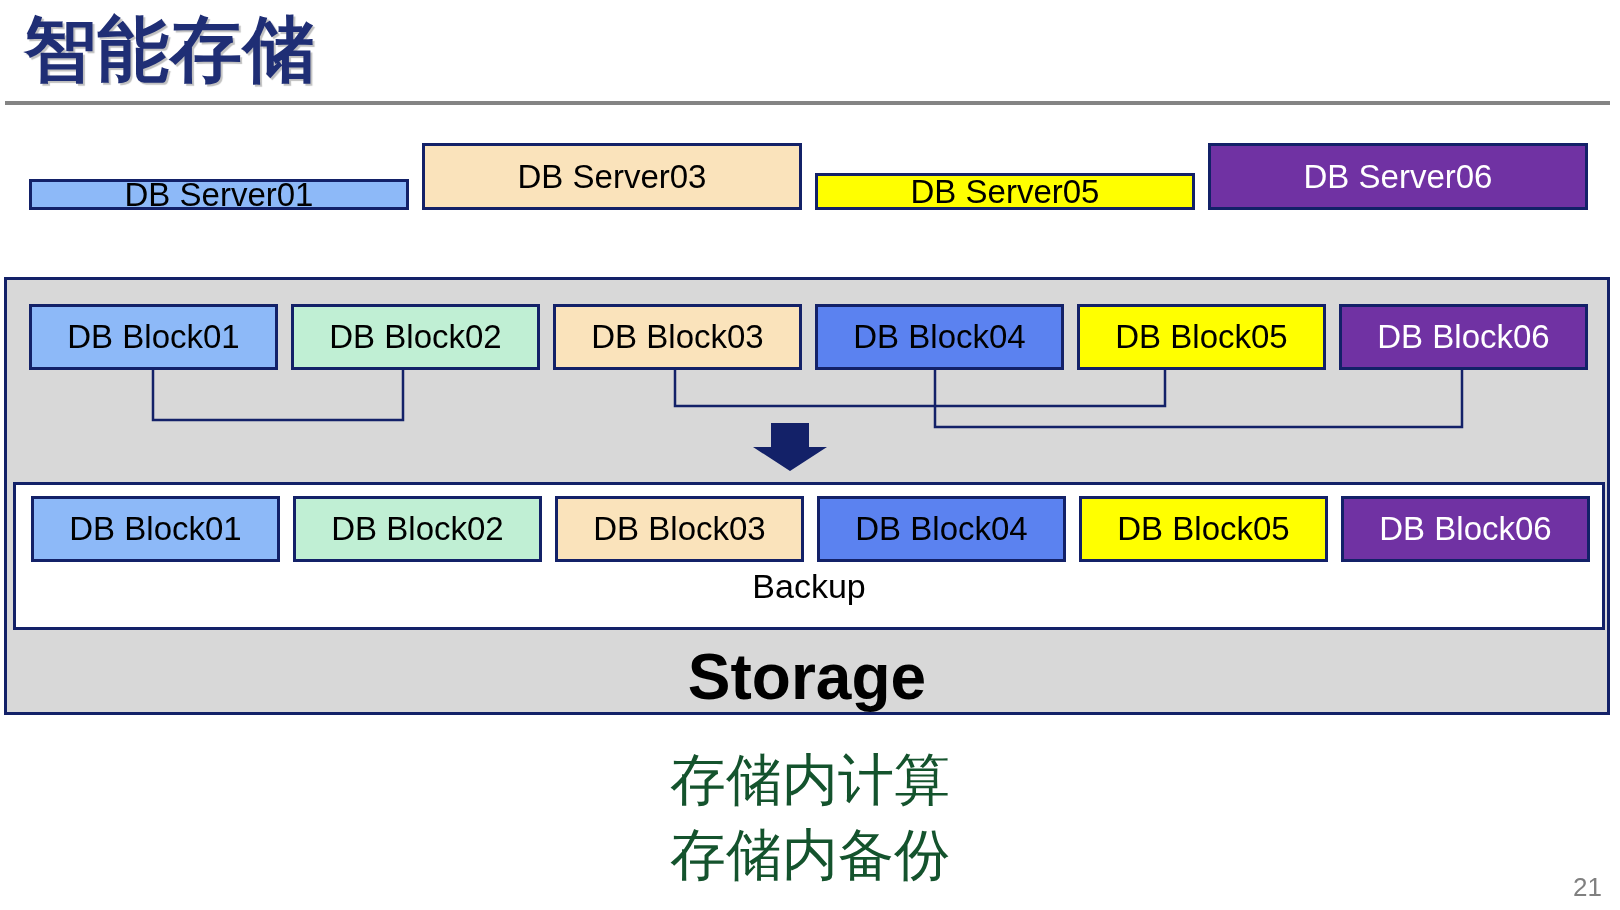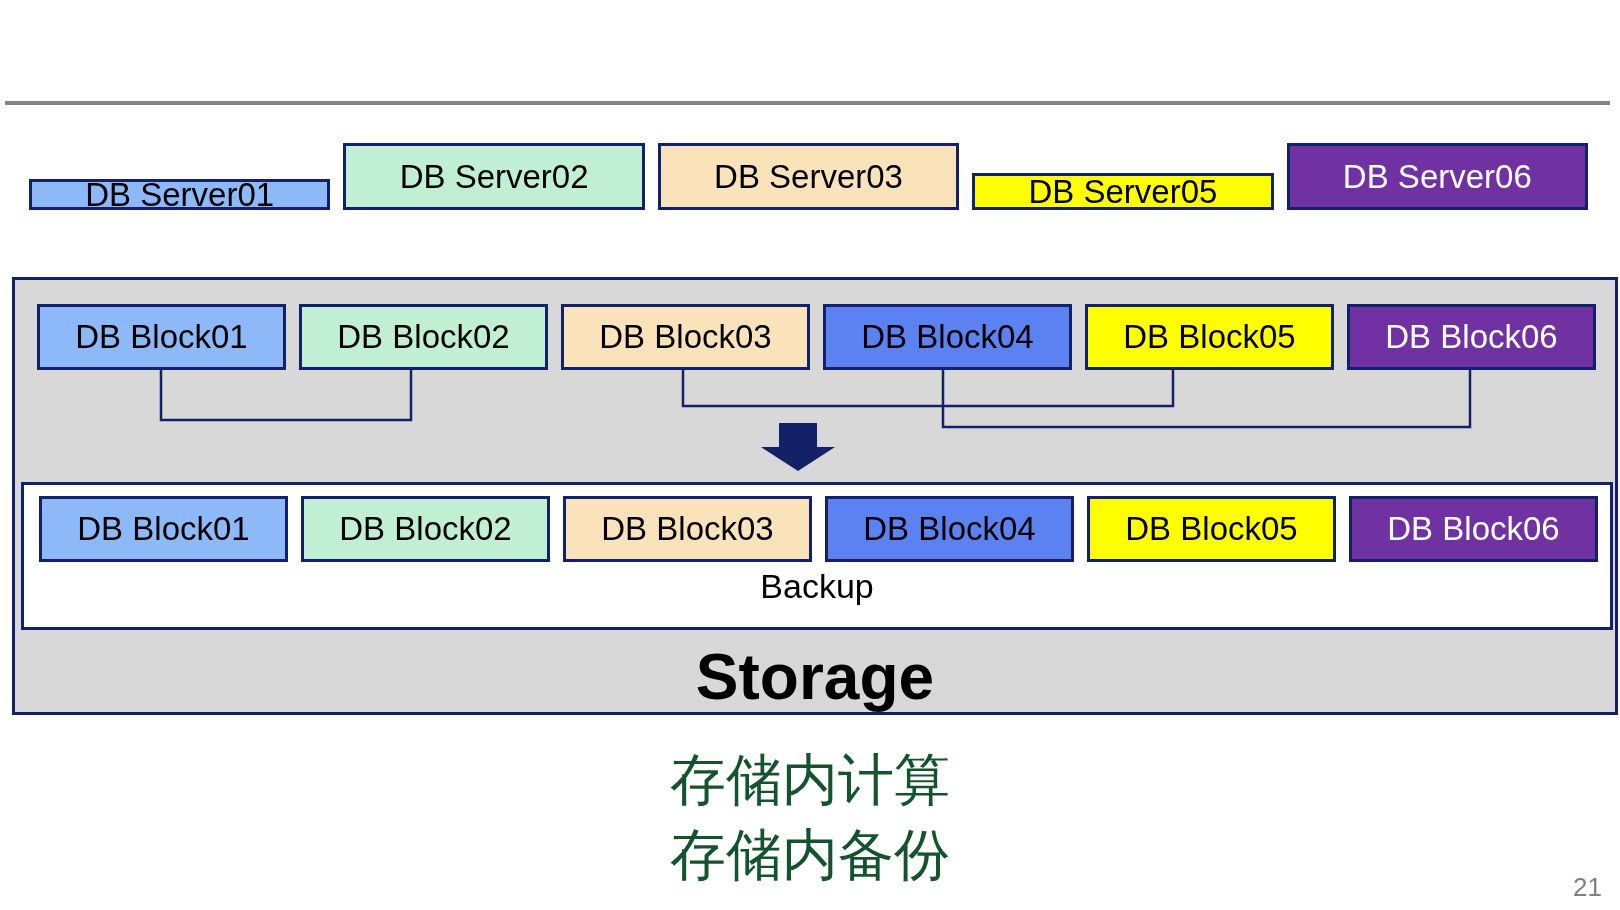--- a/index.html
+++ b/index.html
@@ -27,21 +27,21 @@
   .node-row{
     position:absolute;display:flex;gap:13px;width:1559px;
   }
   .server-row{left:29px;top:143px;height:67px;}
   .node{
     flex:1;display:flex;align-items:center;justify-content:center;
     border:3px solid var(--navy);
     font-size:33px;color:#000;white-space:nowrap;
   }
   .gray-container{
-    position:absolute;left:12px;top:277px;width:1606px;height:438px;
+    position:absolute;left:4px;top:277px;width:1606px;height:438px;
     background:var(--container-gray);border:3px solid var(--navy);
   }
   .block-row-top{left:22px;top:24px;height:66px;}
   .connector-svg{
     position:absolute;left:0;top:0;width:1600px;height:432px;
   }
   .connector-svg polyline{
     fill:none;stroke:var(--navy);stroke-width:2.5;
   }
   .connector-svg polygon{
@@ -67,25 +67,25 @@
   .page-number{
     position:absolute;right:18px;top:872px;
     font-size:26px;color:var(--page-gray);
   }
 </style>
 </head>
 <body>
 
 <div class="slide">
 
+  <div class="slide-title">智能存储</div>
   <div class="title-divider"></div>
 
   <div class="node-row server-row">
     <div class="node" style="background-color: rgb(141, 185, 248); color: rgb(0, 0, 0); margin-top: 36px;">DB Server01</div>
-    <div class="node" style="background-color: rgb(192, 239, 212); color: rgb(0, 0, 0);">DB Server02</div>
     <div class="node" style="background-color: rgb(250, 227, 187); color: rgb(0, 0, 0);">DB Server03</div>
     <div class="node" style="background-color: rgb(255, 255, 0); color: rgb(0, 0, 0); margin-top: 30px;">DB Server05</div>
     <div class="node" style="background-color: rgb(112, 50, 163); color: rgb(255, 255, 255);">DB Server06</div>
   </div>
 
   <div class="gray-container">
 
     <svg class="connector-svg" viewBox="0 0 1600 432">
       <polyline points="146,89 146,140 396,140 396,89"></polyline>
       <polyline points="668,89 668,126 1158,126 1158,89"></polyline>

